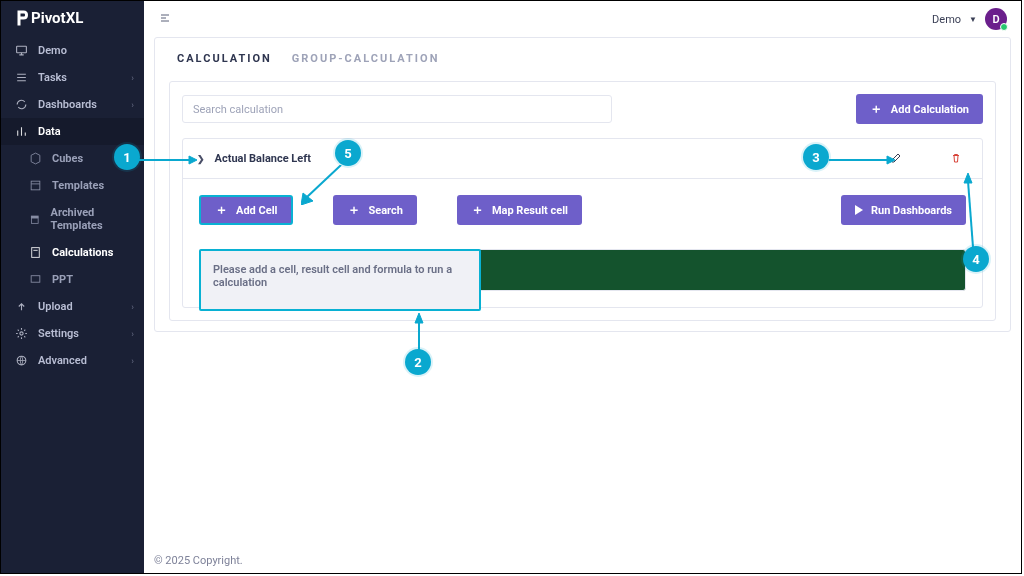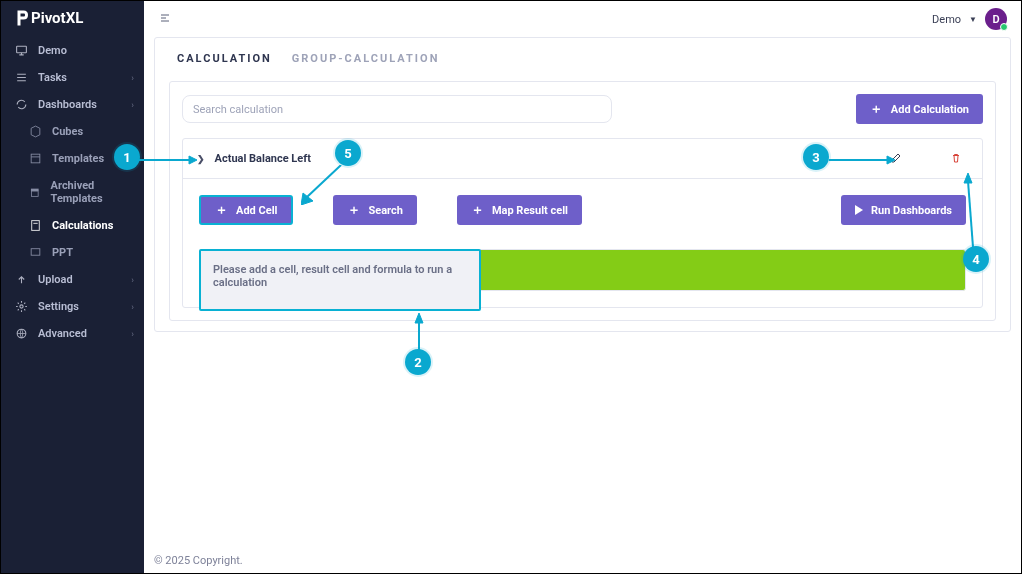--- a/index.html
+++ b/index.html
@@ -30,35 +30,35 @@
   .top-right { display: flex; align-items: center; gap: 8px; font-size: 11px; color: #3a3f55; }
   .avatar { width: 22px; height: 22px; border-radius: 50%; background: #6b1f8c; color: #fff; display: flex; align-items: center; justify-content: center; font-size: 11px; font-weight: 600; position: relative; }
   .avatar::after { content:""; position:absolute; right:-1px; bottom:-1px; width:6px; height:6px; border-radius:50%; background:#28c76f; border:1px solid #fff; }
   .content { flex: 1; padding: 0 10px 0 10px; position: relative; }
   .tabs-card { border: 1px solid #e4e6ef; border-radius: 3px; background: #fff; padding-bottom: 10px; }
   .tabs { display: flex; gap: 20px; padding: 14px 22px 10px 22px; font-size: 11px; font-weight: 700; letter-spacing: 2px; color: #9ea3b8; }
   .tabs .tab.active { color: #2f3650; }
   .panel { margin: 6px 14px 0 14px; border: 1px solid #e4e6ef; border-radius: 3px; padding: 12px; }
   .search-row { display: flex; justify-content: space-between; align-items: center; gap: 12px; }
   .search { flex: 0 0 430px; }
-  .search input { width: 100%; height: 28px; border: 1px solid #e4e6ef; border-radius: 8px; padding: 0 10px; font-size: 11px; color: #555; }
+  .search input { width: 100%; height: 28px; border: 1px solid #e4e6ef; border-radius: 3px; padding: 0 10px; font-size: 11px; color: #555; }
   .search input::placeholder { color: #9ea3b8; }
   .btn { display: inline-flex; align-items: center; gap: 8px; height: 30px; padding: 0 14px; border-radius: 3px; font-size: 11px; font-weight: 700; cursor: pointer; border: none; }
   .btn.purple { background: #6e5fc9; color: #fff; }
   .btn.purple.574 { background: #5a4fbf; }
   .btn .plus { font-size: 13px; font-weight: 700; line-height: 0; }
   .calc-block { margin-top: 14px; border: 1px solid #e4e6ef; border-radius: 3px; }
   .calc-head { display: flex; align-items: center; justify-content: space-between; padding: 10px 14px; }
   .calc-title { font-size: 11px; font-weight: 700; color: #2f3650; display: flex; align-items: center; gap: 10px; }
   .calc-title .chev2 { font-size: 9px; color: #4a4f68; }
   .calc-tools { display: flex; align-items: center; gap: 48px; padding-right: 6px; }
   .calc-body { border-top: 1px solid #e4e6ef; padding: 16px; }
   .action-row { display: flex; align-items: center; gap: 40px; }
   .action-row .spacer { flex: 1; }
-  .placeholder-bar { margin-top: 24px; height: 42px; border: 1px solid #e4e6ef; border-radius: 3px; background: #84cc16; position: relative; }
+  .placeholder-bar { margin-top: 24px; height: 42px; border: 1px solid #e4e6ef; border-radius: 3px; background: #14532d; position: relative; }
   .placeholder-bar .pb-inner {
     position:absolute; left:0; top:0; width:282px; height:62px; margin-top:-1px; margin-left:-1px;
     border: 2px solid #09b1d3; border-radius: 2px; padding: 12px; font-size: 11px; font-weight: 600; color: #6a6f86;
     background: #f0f1f6;
   }
   .footer { position: absolute; left: 153px; bottom: 6px; font-size: 11px; color: #7e8299; }
   
   .callout { position: absolute; width: 26px; height: 26px; border-radius: 50%; background: #0aa8cf; color: #fff; font-weight: 700; font-size: 13px; display:flex; align-items:center; justify-content:center; z-index: 30; box-shadow: 0 0 0 2px rgba(10,168,207,.15); }
   .arrow { position: absolute; stroke: #0aa8cf; fill: none; z-index: 29; }
   .ic-svg { width:12px; height:12px; }
@@ -92,20 +92,26 @@
       <span>Tasks</span>
       <span class="chev">›</span>
     </li>
     <li class="section dim">
       <svg class="ic" viewBox="0 0 24 24">
             <path d="M4 12a8 8 0 0 1 14-5M20 12a8 8 0 0 1-14 5" stroke="#c6c9d8" stroke-width="2" fill="none"></path>
           </svg>
       <span>Dashboards</span>
       <span class="chev">›</span>
     </li>
+    <li class="section" style="background:#151a2c">
+      <svg class="ic" viewBox="0 0 24 24">
+            <path d="M5 20V10M12 20V4M19 20v-6" stroke="#fff" stroke-width="2"></path>
+          </svg>
+      <span>Data</span>
+    </li>
     <li class="sub">
       <svg class="ic" viewBox="0 0 24 24">
             <path d="M12 2l8 4v12l-8 4-8-4V6l8-4z" stroke="#9aa0b8" stroke-width="1.6" fill="none"></path>
           </svg>
       <span>Cubes</span>
     </li>
     <li class="sub">
       <svg class="ic" viewBox="0 0 24 24">
             <rect x="4" y="4" width="16" height="16" stroke="#9aa0b8" stroke-width="1.6" fill="none"></rect>
             <path d="M4 9h16" stroke="#9aa0b8" stroke-width="1.6"></path>

